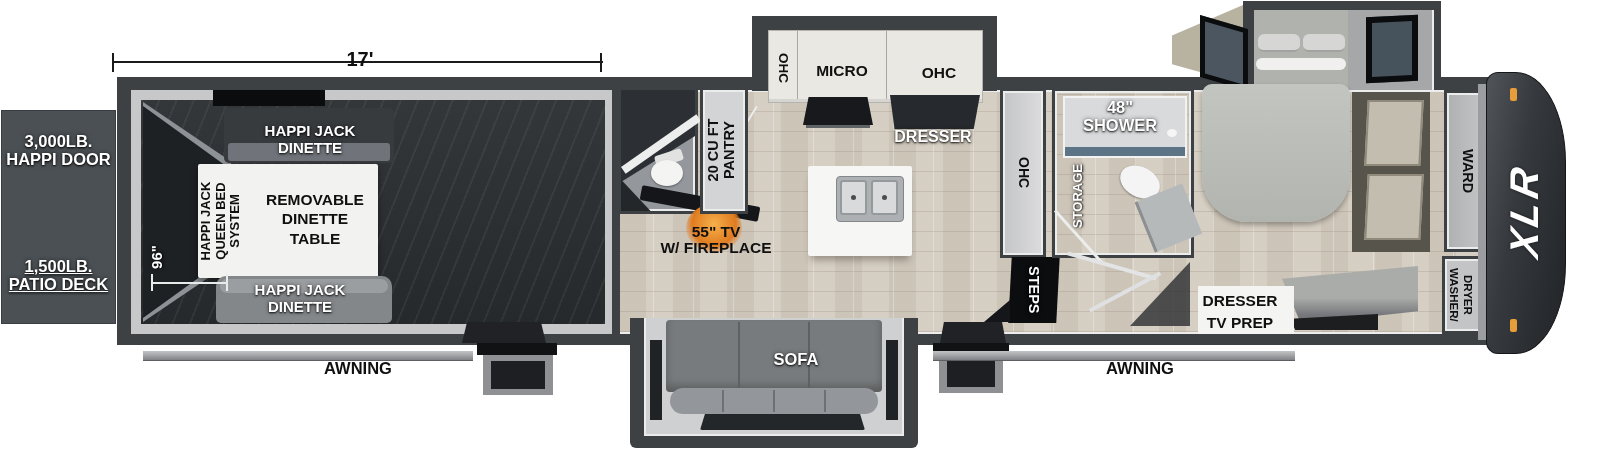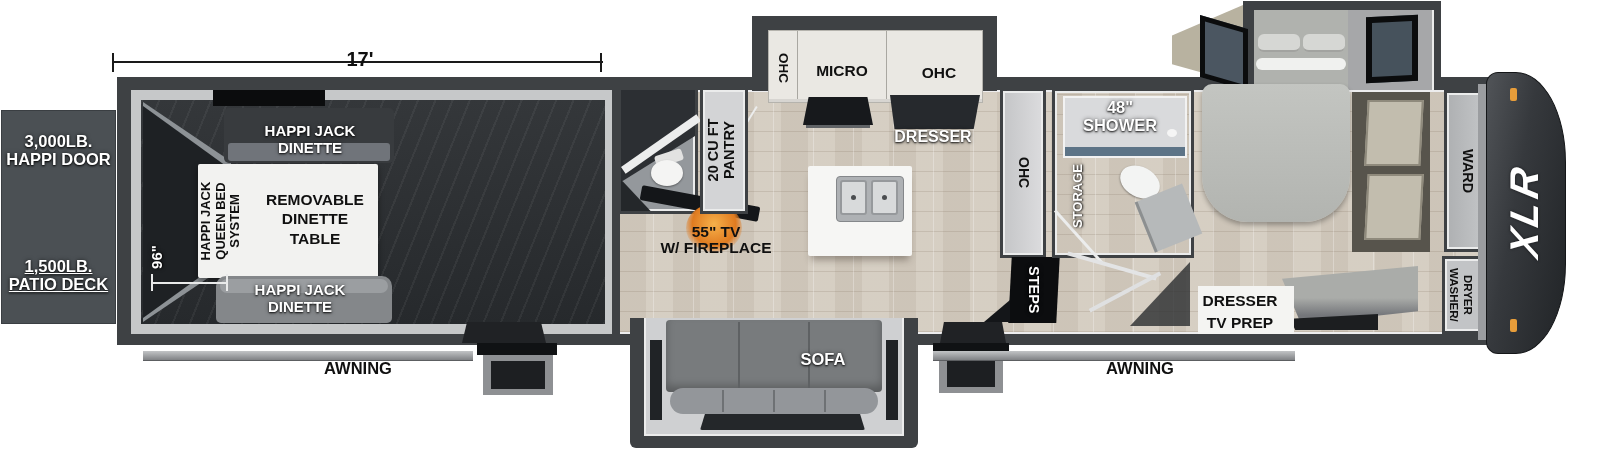--- a/index.html
+++ b/index.html
@@ -168,21 +168,21 @@
   <div class="abs" style="left:644px;top:318px;width:260px;height:118px;background:#cfd0d2;border-left:2px solid #ececec;border-right:2px solid #ececec;border-bottom:2px solid #ececec;box-sizing:border-box;"></div>
   <div class="abs" style="left:650px;top:340px;width:12px;height:80px;background:#202326;"></div>
   <div class="abs" style="left:886px;top:340px;width:12px;height:80px;background:#202326;"></div>
   <div class="abs" style="left:666px;top:320px;width:216px;height:72px;background:#787b7d;border-radius:4px;box-shadow:inset 0 -6px 8px rgba(0,0,0,.25);"></div>
   <div class="abs" style="left:738px;top:322px;width:2px;height:68px;background:#5e6163;"></div>
   <div class="abs" style="left:808px;top:322px;width:2px;height:68px;background:#5e6163;"></div>
   <div class="abs" style="left:670px;top:388px;width:208px;height:26px;background:#93969a;border-radius:13px;"></div>
   <div class="abs" style="left:722px;top:390px;width:2px;height:22px;background:#6e7174;"></div>
   <div class="abs" style="left:773px;top:390px;width:2px;height:22px;background:#6e7174;"></div>
   <div class="abs" style="left:824px;top:390px;width:2px;height:22px;background:#6e7174;"></div>
-  <div class="lbl w" style="left:773px;top:350px;width:100px;font-size:16.5px;">SOFA</div>
+  <div class="lbl w" style="left:746px;top:350px;width:100px;font-size:16.5px;">SOFA</div>
   <div class="abs" style="left:700px;top:414px;width:165px;height:16px;background:#24272a;border-radius:2px;clip-path:polygon(3% 0,97% 0,100% 100%,0 100%);"></div>
 
   <div class="abs" style="left:477px;top:343px;width:80px;height:12px;background:#101214;"></div>
   <div class="abs" style="left:483px;top:355px;width:70px;height:40px;background:#8e9093;"></div>
   <div class="abs" style="left:491px;top:361px;width:54px;height:28px;background:#1d1f22;"></div>
   <div class="abs" style="left:933px;top:343px;width:76px;height:12px;background:#101214;"></div>
   <div class="abs" style="left:939px;top:355px;width:64px;height:38px;background:#8e9093;"></div>
   <div class="abs" style="left:947px;top:361px;width:48px;height:26px;background:#1d1f22;"></div>
 
   <div class="abs" style="left:143px;top:351px;width:330px;height:9px;background:linear-gradient(180deg,#c2c4c6,#808285);border-bottom:1px solid #5c5e61;"></div>

